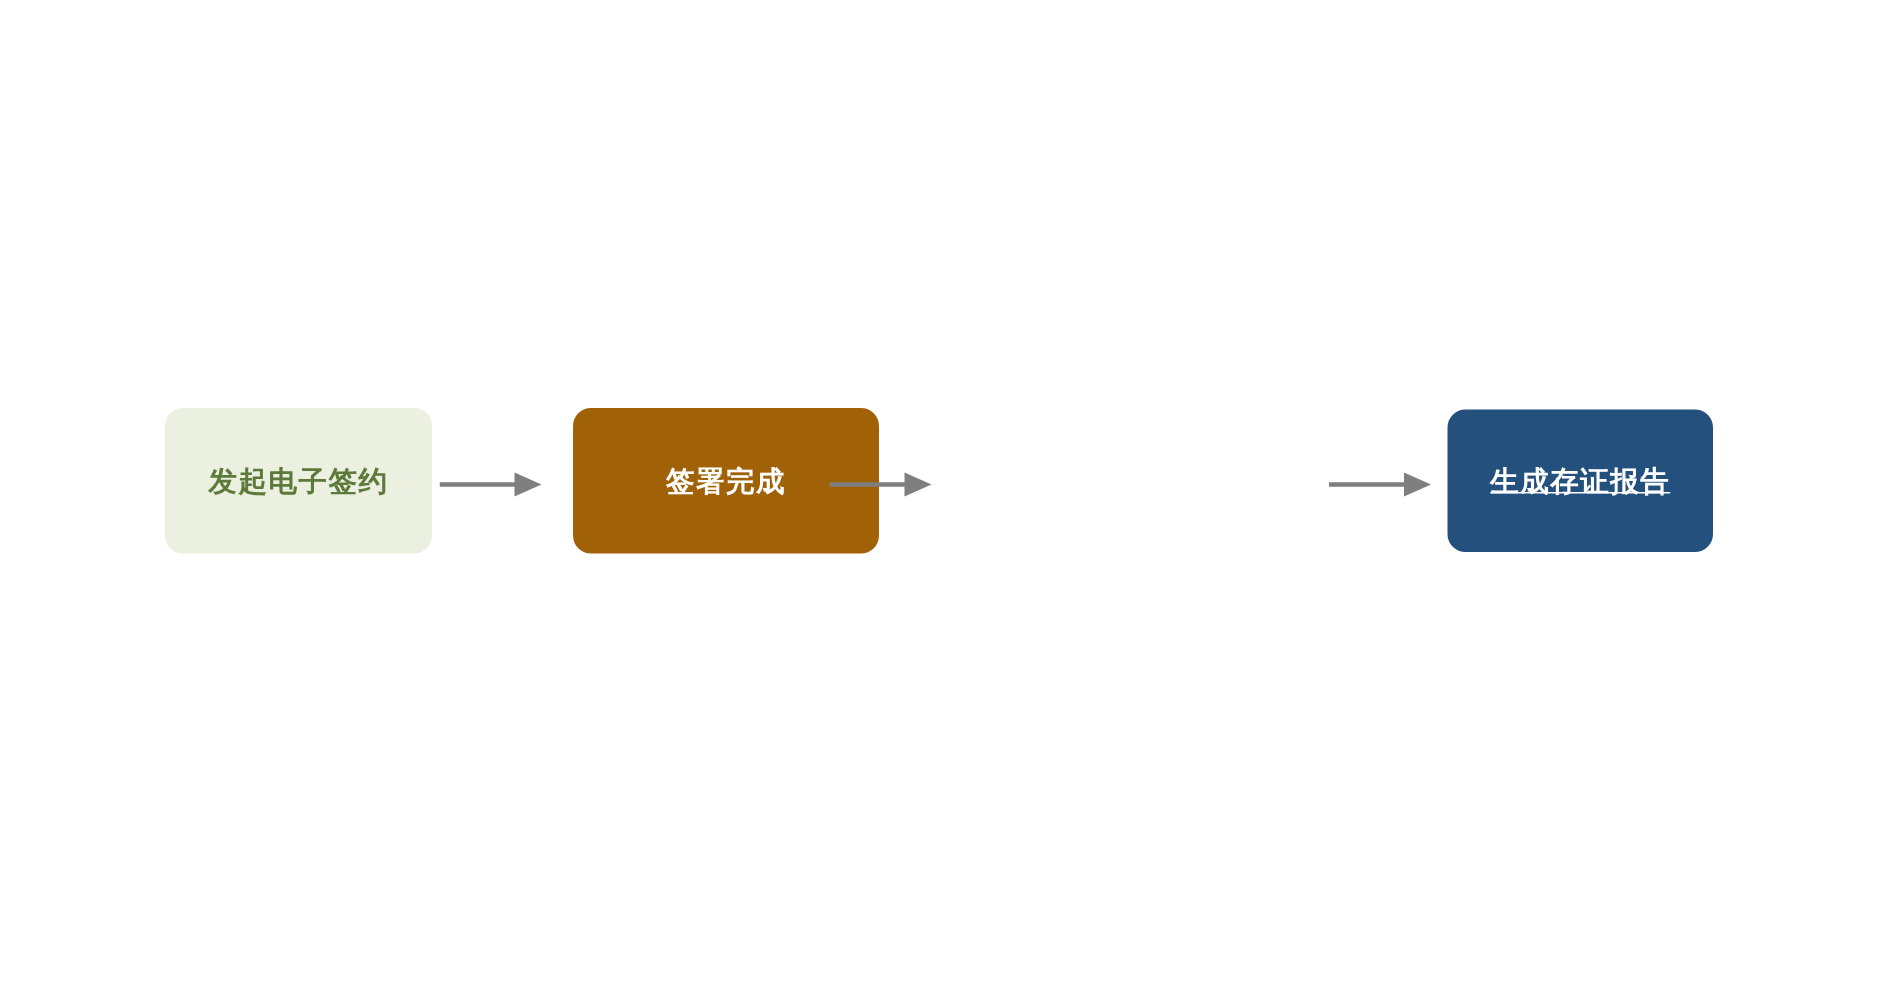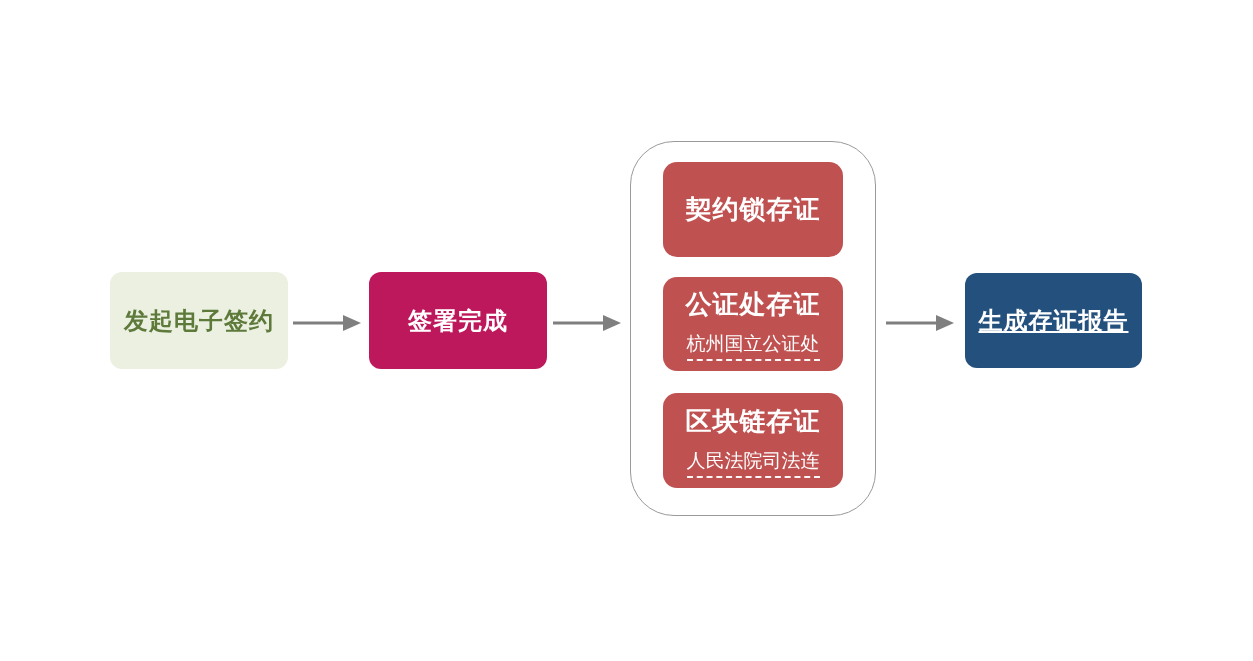--- a/index.html
+++ b/index.html
@@ -9,26 +9,26 @@
     font-family: "Liberation Sans", "DejaVu Sans", sans-serif;
     overflow: hidden;
   }
   .stage { position: relative; width: 1253px; height: 661px; background: #ffffff; }
 
   .step-box {
     position: absolute;
     display: flex; align-items: center; justify-content: center;
     border-radius: 12px;
     font-weight: bold;
-    font-size: 24px;
+    font-size: 19px;
     letter-spacing: 1px;
     text-align: center;
   }
   .step-initiate { left: 110px; top: 272px; width: 178px; height: 97px; background: #EBF0E0; color: #5D7A3B; }
-  .step-signed   { left: 369px; top: 272px; width: 178px; height: 97px; background: #be185d; color: #ffffff; }
+  .step-signed   { left: 382px; top: 272px; width: 204px; height: 97px; background: #a16207; color: #ffffff; }
   .step-report   { left: 965px; top: 273px; width: 177px; height: 95px; background: #24507E; color: #ffffff; text-decoration: underline; }
 
   .arrow {
     position: absolute;
     top: 312px;
     width: 68px; height: 22px;
   }
   .arrow-1 { left: 293px; }
   .arrow-2 { left: 553px; }
   .arrow-3 { left: 886px; }
@@ -84,37 +84,20 @@
 
   <div class="step-box step-signed">
     <span>签署完成</span>
   </div>
 
   <svg class="arrow arrow-2" viewBox="0 0 68 22">
     <line x1="0" y1="11" x2="52" y2="11" stroke="#7F7F7F" stroke-width="3"></line>
     <polygon points="50,3 68,11 50,19" fill="#7F7F7F"></polygon>
   </svg>
 
-  <div class="evidence-container">
-
-    <div class="evidence-box evidence-1">
-      <span class="evidence-title">契约锁存证</span>
-    </div>
-
-    <div class="evidence-box evidence-2">
-      <span class="evidence-title">公证处存证</span>
-      <span class="evidence-subtitle">杭州国立公证处</span>
-    </div>
-
-    <div class="evidence-box evidence-3">
-      <span class="evidence-title">区块链存证</span>
-      <span class="evidence-subtitle">人民法院司法连</span>
-    </div>
-
-  </div>
 
   <svg class="arrow arrow-3" viewBox="0 0 68 22">
     <line x1="0" y1="11" x2="52" y2="11" stroke="#7F7F7F" stroke-width="3"></line>
     <polygon points="50,3 68,11 50,19" fill="#7F7F7F"></polygon>
   </svg>
 
   <div class="step-box step-report">
     <span>生成存证报告</span>
   </div>
 

